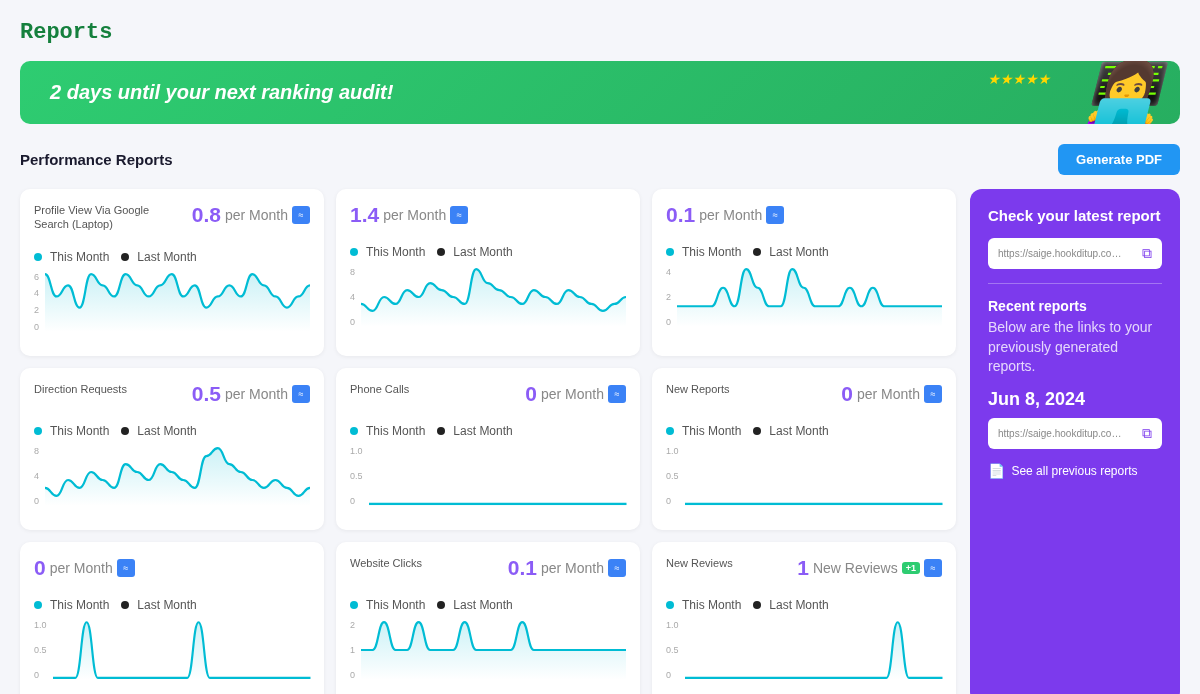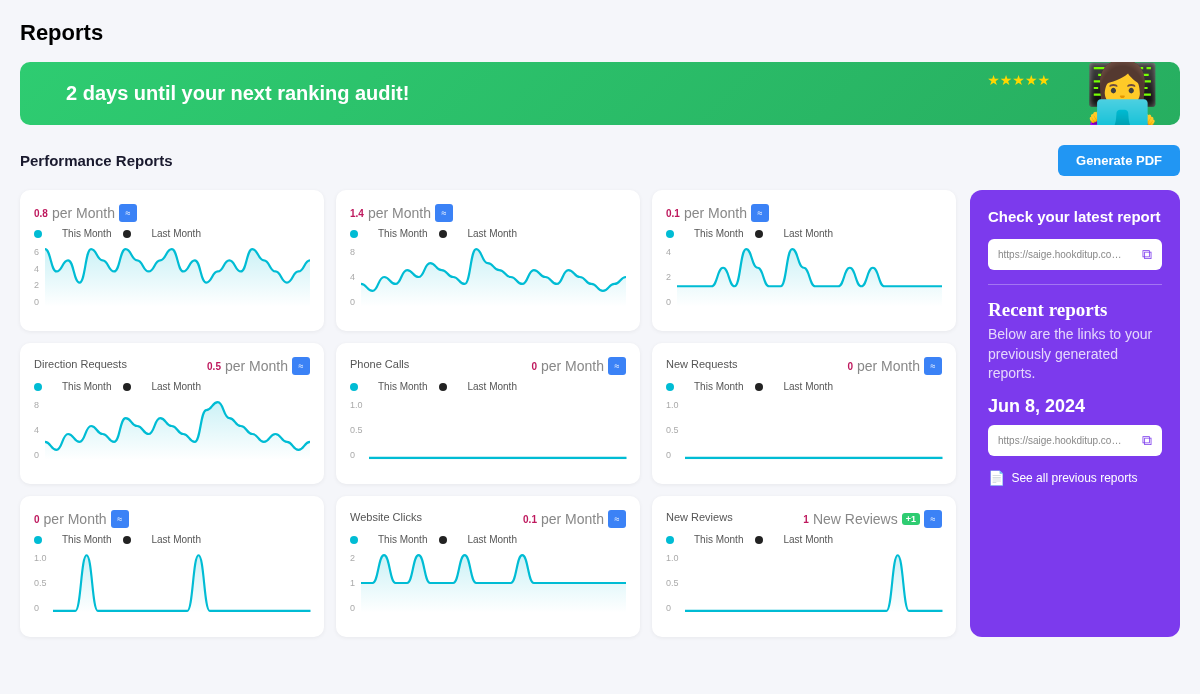--- a/index.html
+++ b/index.html
@@ -1,30 +1,31 @@
 <!DOCTYPE html>
 <html><head>
   <meta charset="utf-8">
   <style>
     * { box-sizing: border-box; margin: 0; padding: 0; }
     body { font-family: -apple-system, BlinkMacSystemFont, 'Segoe UI', sans-serif; background: #f5f6fa; color: #333; font-size: 13px; }
 
     .app-wrapper { width: 1200px; min-height: 694px; background: #f5f6fa; padding: 20px; }
 
-    .page-title { font-size: 22px; font-weight: 700; color: #000000; margin-bottom: 16px; }
+    .page-title { font-size: 22px; font-weight: 700; color: #15803d; margin-bottom: 16px; font-family: Liberation Mono, monospace; }
 
     .banner {
       background: linear-gradient(135deg, #2ecc71, #27ae60);
       border-radius: 10px;
-      padding: 20px 46px;
+      padding: 20px 30px;
       margin-bottom: 20px;
       position: relative;
       overflow: hidden;
       display: flex;
       align-items: center;
+      font-style: italic;
     }
     .banner-text { color: #fff; font-size: 20px; font-weight: 700; }
     .banner-illustration {
       position: absolute;
       right: 20px;
       top: 0;
       width: 130px;
       height: 100%;
       display: flex;
       align-items: center;
@@ -57,26 +58,26 @@
 
     .chart-card {
       background: #fff;
       border-radius: 10px;
       padding: 14px;
       box-shadow: 0 1px 4px rgba(0,0,0,0.06);
     }
     .chart-card-header { display: flex; justify-content: space-between; align-items: flex-start; margin-bottom: 6px; }
     .chart-card-title { font-size: 11px; color: #555; font-weight: 500; max-width: 140px; line-height: 1.3; }
     .chart-card-value { display: flex; align-items: center; gap: 4px; }
-    .chart-val-num { font-size: 10px; font-weight: 700; color: #be185d; }
+    .chart-val-num { font-size: 21px; font-weight: 700; color: #8b5cf6; }
     .chart-val-label { font-size: 14px; color: #888; }
     .chart-val-icon { width: 18px; height: 18px; background: #3b82f6; border-radius: 3px; display: flex; align-items: center; justify-content: center; color: #fff; font-size: 9px; }
 
     .chart-legend { display: flex; gap: 12px; margin-bottom: 8px; margin-top: 2px; }
-    .legend-item { display: flex; align-items: center; gap: 20px; font-size: 10px; color: #555; }
+    .legend-item { display: flex; align-items: center; gap: 8px; font-size: 12px; color: #555; margin-top: 12px; }
     .legend-dot { width: 8px; height: 8px; border-radius: 50%; }
     .legend-dot-blue { background: #00bcd4; }
     .legend-dot-black { background: #222; }
 
     .chart-area { height: 70px; position: relative; }
     svg.chart-svg { width: 100%; height: 100%; overflow: visible; }
 
     
     .sidebar-panel {
       width: 210px;
@@ -95,21 +96,21 @@
       display: flex;
       align-items: center;
       justify-content: space-between;
       margin-bottom: 14px;
     }
     .report-url-text { font-size: 10px; color: #888; overflow: hidden; white-space: nowrap; text-overflow: ellipsis; max-width: 130px; }
     .copy-icon { color: #7c3aed; font-size: 14px; cursor: pointer; flex-shrink: 0; }
 
     .divider { border: none; border-top: 1px solid rgba(255,255,255,0.3); margin-bottom: 14px; }
 
-    .recent-title { font-size: 19px; font-weight: 700; margin-bottom: 4px; font-family: Liberation Serif, serif; }
+    .recent-title { font-size: 14px; font-weight: 700; margin-bottom: 4px; }
     .recent-desc { font-size: 14px; color: rgba(255,255,255,0.8); margin-bottom: 12px; line-height: 1.4; }
 
     .report-date { font-size: 18px; font-weight: 600; margin-bottom: 8px; }
 
     .see-all-link {
       display: flex;
       align-items: center;
       gap: 6px;
       color: #fff;
       font-size: 12px;
@@ -146,20 +147,21 @@
   <div class="section-header">
     <span class="section-title">Performance Reports</span>
     <button class="generate-btn">Generate PDF</button>
   </div>
 
   <div class="main-layout">
     <div class="charts-area">
       <div class="charts-grid" id="charts-grid">
       <div class="chart-card">
     <div class="chart-card-header">
+      <div class="chart-card-title">Profile View Via Google Search (Laptop)</div>
       <div class="chart-card-value">
         <span class="chart-val-num">0.8</span>
         <span class="chart-val-label">per Month</span>
 
         <div class="chart-val-icon">≈</div>
       </div>
     </div>
     <div class="chart-legend">
       <div class="legend-item">
         <span class="legend-dot legend-dot-blue"></span>
@@ -344,21 +346,21 @@
       </linearGradient>
     </defs>
     <path d="M0,53 C5.217391304347826,53 5.217391304347826,53 10.434782608695652,53 C15.652173913043478,53 15.652173913043478,53 20.869565217391305,53 C26.086956521739133,53 26.086956521739133,53 31.304347826086957,53 C36.52173913043478,53 36.52173913043478,53 41.73913043478261,53 C46.95652173913044,53 46.95652173913044,53 52.17391304347826,53 C57.391304347826086,53 57.391304347826086,53 62.608695652173914,53 C67.82608695652173,53 67.82608695652173,53 73.04347826086956,53 C78.26086956521739,53 78.26086956521739,53 83.47826086956522,53 C88.69565217391305,53 88.69565217391305,53 93.91304347826087,53 C99.13043478260869,53 99.13043478260869,53 104.34782608695652,53 C109.56521739130434,53 109.56521739130434,53 114.78260869565217,53 C120,53 120,53 125.21739130434783,53 C130.43478260869566,53 130.43478260869566,53 135.65217391304347,53 C140.8695652173913,53 140.8695652173913,53 146.08695652173913,53 C151.30434782608694,53 151.30434782608694,53 156.52173913043478,53 C161.73913043478262,53 161.73913043478262,53 166.95652173913044,53 C172.17391304347825,53 172.17391304347825,53 177.39130434782606,53 C182.6086956521739,53 182.6086956521739,53 187.82608695652175,53 C193.04347826086956,53 193.04347826086956,53 198.2608695652174,53 C203.47826086956522,53 203.47826086956522,53 208.69565217391303,53 C213.91304347826087,53 213.91304347826087,53 219.1304347826087,53 C224.3478260869565,53 224.3478260869565,53 229.56521739130434,53 C234.7826086956522,53 234.7826086956522,53 240,53 L240,55 L0,55 Z" fill="url(#grad00bcd4)"></path>
     <path d="M0,53 C5.217391304347826,53 5.217391304347826,53 10.434782608695652,53 C15.652173913043478,53 15.652173913043478,53 20.869565217391305,53 C26.086956521739133,53 26.086956521739133,53 31.304347826086957,53 C36.52173913043478,53 36.52173913043478,53 41.73913043478261,53 C46.95652173913044,53 46.95652173913044,53 52.17391304347826,53 C57.391304347826086,53 57.391304347826086,53 62.608695652173914,53 C67.82608695652173,53 67.82608695652173,53 73.04347826086956,53 C78.26086956521739,53 78.26086956521739,53 83.47826086956522,53 C88.69565217391305,53 88.69565217391305,53 93.91304347826087,53 C99.13043478260869,53 99.13043478260869,53 104.34782608695652,53 C109.56521739130434,53 109.56521739130434,53 114.78260869565217,53 C120,53 120,53 125.21739130434783,53 C130.43478260869566,53 130.43478260869566,53 135.65217391304347,53 C140.8695652173913,53 140.8695652173913,53 146.08695652173913,53 C151.30434782608694,53 151.30434782608694,53 156.52173913043478,53 C161.73913043478262,53 161.73913043478262,53 166.95652173913044,53 C172.17391304347825,53 172.17391304347825,53 177.39130434782606,53 C182.6086956521739,53 182.6086956521739,53 187.82608695652175,53 C193.04347826086956,53 193.04347826086956,53 198.2608695652174,53 C203.47826086956522,53 203.47826086956522,53 208.69565217391303,53 C213.91304347826087,53 213.91304347826087,53 219.1304347826087,53 C224.3478260869565,53 224.3478260869565,53 229.56521739130434,53 C234.7826086956522,53 234.7826086956522,53 240,53" fill="none" stroke="#00bcd4" stroke-width="2" stroke-linejoin="round"></path>
   </svg>
       </div>
     </div>
   </div>
           <div class="chart-card">
     <div class="chart-card-header">
-      <div class="chart-card-title">New Requests</div>
+      <div class="chart-card-title">New Reports</div>
       <div class="chart-card-value">
         <span class="chart-val-num">0</span>
         <span class="chart-val-label">per Month</span>
 
         <div class="chart-val-icon">≈</div>
       </div>
     </div>
     <div class="chart-legend">
       <div class="legend-item">
         <span class="legend-dot legend-dot-blue"></span>

